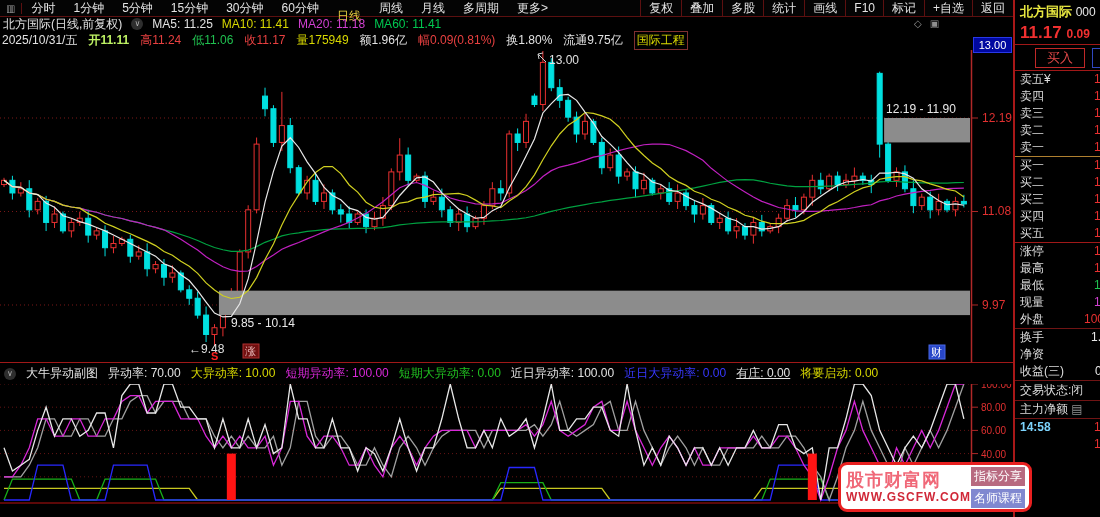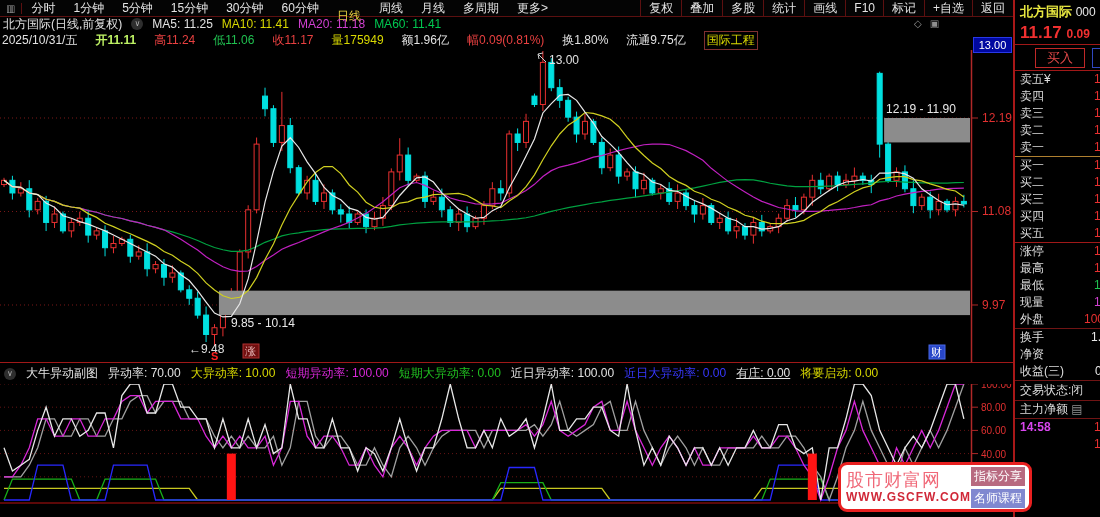--- a/index.html
+++ b/index.html
@@ -9,21 +9,21 @@
   #topbar{position:absolute;top:0;left:0;width:1013px;height:16px;background:#040404;
           border-bottom:1px solid #5c1010;display:flex;align-items:center;font-size:12px;color:#e4e4e4;}
   #topbar .appicon{color:#9a9a9a;padding:0 6px;border-right:1px solid #5c1010;font-size:10px;}
   .mi{padding:0 9px;cursor:default;white-space:nowrap;}
   .mi.active{color:#e8d040;margin-top:16px;}
   #tb-right{margin-left:auto;display:flex;height:16px;align-items:center;}
   #tb-right .cell{padding:0 8px;border-left:1px solid #5c1010;height:16px;display:flex;align-items:center;white-space:nowrap;}
   
   #row2{position:absolute;top:17px;left:0;width:1013px;height:14px;display:flex;gap:9px;align-items:center;
         font-size:12px;padding-left:3px;white-space:nowrap;}
-  #row3{position:absolute;top:32px;left:0;width:1013px;height:16px;display:flex;gap:18px;align-items:center;
+  #row3{position:absolute;top:32px;left:0;width:1013px;height:16px;display:flex;gap:11px;align-items:center;
         font-size:12px;padding-left:2px;white-space:nowrap;}
   .chev{display:inline-block;width:12px;height:12px;border-radius:50%;background:#2e2e2e;color:#b0b0b0;
         font-size:8px;line-height:12px;text-align:center;}
   .seg.box{border:1px solid #803030;padding:0 2px;}
   
   #main-svg{position:absolute;top:50px;left:0;}
   #sub-head{position:absolute;top:362px;left:0;width:1013px;height:22px;border-top:1px solid #a01818;
             background:#000;display:flex;gap:10px;align-items:center;font-size:12px;padding-left:4px;
             white-space:nowrap;overflow:hidden;box-sizing:border-box;}
   #sub-svg{position:absolute;top:384px;left:0;}
@@ -41,26 +41,26 @@
   .rp-div{border-top:1px solid #701414;height:0;}
   .rp-div.orange{border-color:#b08030;}
   .rp-div.bright{border-color:#a01818;}
   .rp-btns{position:relative;height:25px;}
   .rp-btn{position:absolute;top:3px;width:48px;height:18px;line-height:18px;text-align:center;font-size:13px;}
   #buy-btn{left:20px;border:1px solid #c02828;color:#e04848;}
   #sell-btn{left:77px;border:1px solid #3048c0;color:#6078e0;}
   .rp-row{position:relative;height:17px;line-height:17px;padding-left:5px;white-space:nowrap;}
   .rp-row .rp-val{position:absolute;top:0;white-space:nowrap;}
   .rp-row.tall{height:19px;line-height:19px;}
-  .rp-time{font-weight:bold;color:#d946ef;}
+  .rp-time{font-weight:bold;color:#7dd3fc;}
   
   #wm{position:absolute;left:838px;top:462px;width:194px;height:50px;background:#fff;border:3px solid #e82020;
       border-radius:9px;box-sizing:border-box;display:flex;align-items:center;justify-content:space-between;
       padding:2px 5px;z-index:9;}
-  .wm-name{color:#f06878;font-size:18px;font-weight:normal;letter-spacing:1px;line-height:20px;}
+  .wm-name{color:#f06878;font-size:18px;font-weight:bold;letter-spacing:1px;line-height:20px;}
   .wm-url{color:#d02838;font-size:12px;font-weight:bold;letter-spacing:1px;}
   .wm-badges{display:flex;flex-direction:column;gap:3px;}
   .wm-b{color:#fff;font-size:12px;padding:1px 3px;white-space:nowrap;}
   .wm-b.b1{background:#b86a80;}
   .wm-b.b2{background:#8088d0;}
 </style>
 </head>
 <body>
 
 <div id="topbar">

